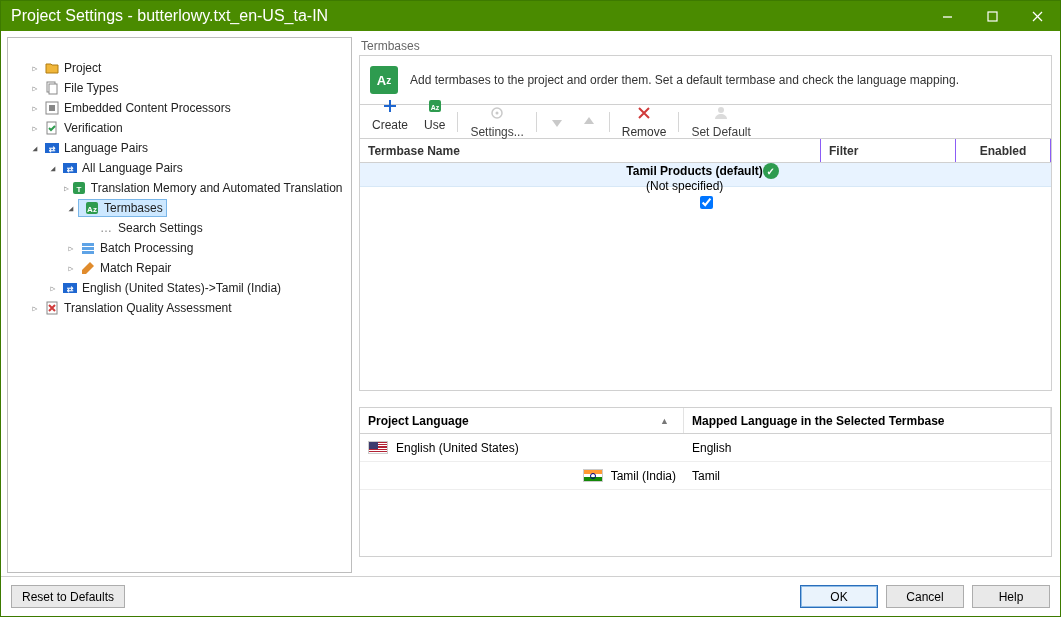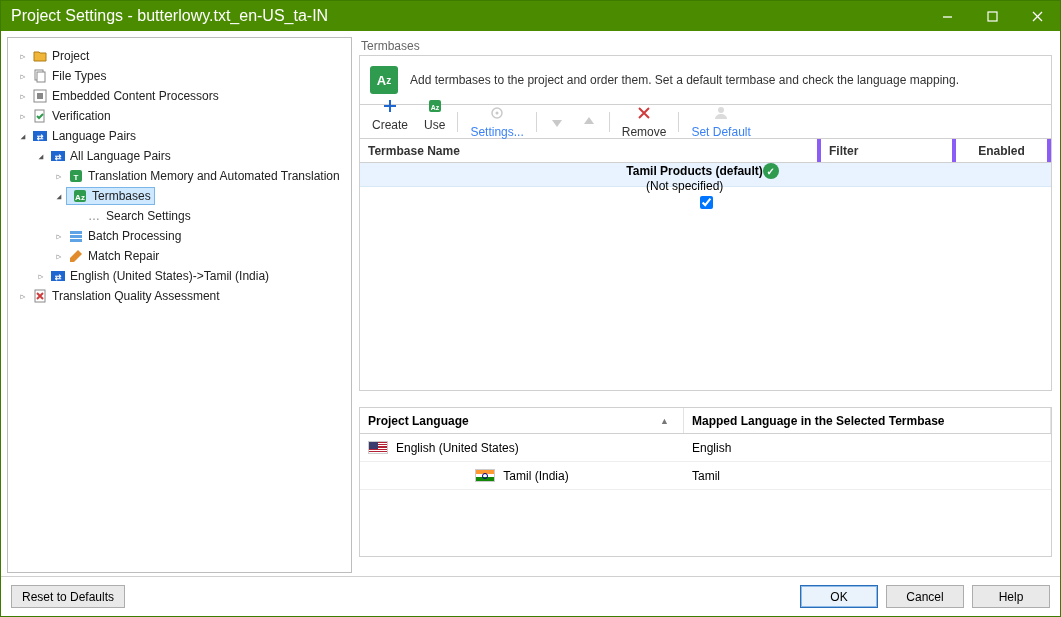--- a/index.html
+++ b/index.html
@@ -5,21 +5,21 @@
   * { box-sizing: border-box; }
   html, body { margin:0; padding:0; font-family: "Segoe UI", Tahoma, Arial, sans-serif; font-size:12px; }
   .window { width:1061px; height:617px; border:1px solid #3d7a00; background:#fff; display:flex; flex-direction:column; position:relative; }
   .titlebar { height:30px; background:#4a8b00; color:#fff; display:flex; align-items:center; padding-left:10px; font-size:16px; }
   .titlebar .title { flex:1; }
   .tb-btns { display:flex; height:100%; }
   .tb-btn { width:45px; display:flex; align-items:center; justify-content:center; color:#fff; cursor:default; }
   .tb-btn svg { stroke:#fff; fill:none; }
   .body { flex:1; display:flex; background:#fff; overflow:hidden; }
   .sidebar { width:345px; border:1px solid #bdbdbd; margin:6px 3px 3px 6px; padding:4px 0; overflow:auto; }
-  .tree { list-style:none; margin:4px; padding:0; }
+  .tree { list-style:none; margin:16px; padding:0; }
   .tree li { white-space:nowrap; }
   .row { display:flex; align-items:center; height:20px; padding-right:6px; }
   .expander { width:14px; height:14px; margin-left:2px; display:flex; align-items:center; justify-content:center; font-size:9px; color:#666; font-family: Consolas, monospace;}
   .expander.open::before { content:"◢"; font-size:8px; color:#555;}
   .expander.closed::before { content:"▷"; font-size:8px; color:#888;}
   .expander.none { visibility:hidden; }
   .ticon { width:16px; height:16px; margin:0 4px 0 2px; display:inline-flex; align-items:center; justify-content:center; }
   .tlabel { font-size:12px; color:#222; }
   .row.selected { }
   .row.selected .sel-wrap { background:#cde8ff; border:1px solid #7ab6e8; padding:0 3px; height:18px; display:inline-flex; align-items:center; }
@@ -29,27 +29,27 @@
   .indent3 { padding-left:56px; }
 
   .main { flex:1; display:flex; flex-direction:column; padding:4px 8px 4px 4px; overflow:hidden;}
   .section-title { color:#666; font-size:12px; padding:4px 2px 2px 2px; }
   .info-row { display:flex; align-items:center; border:1px solid #d0d0d0; padding:10px; gap:12px; }
   .info-row .big-icon { width:28px; height:28px; background:#2e9b4f; border-radius:3px; display:flex; align-items:center; justify-content:center; color:#fff; font-weight:bold; font-size:13px;}
   .info-text { color:#333; font-size:12px; }
   .toolbar { display:flex; align-items:center; border:1px solid #d0d0d0; border-top:none; height:34px; padding:0 6px; gap:4px;}
   .tbutton { display:flex; align-items:center; gap:4px; padding:3px 6px; border-radius:2px; font-size:12px; color:#333;flex-direction:column;}
   .tbutton .caret { font-size:8px; color:#555; margin-left:2px;}
-  .tbutton.disabled { color:#3b82f6; }
+  .tbutton.disabled { color:#404040; }
   .tbutton.disabled svg { opacity:0.35; }
   .sep { width:1px; height:20px; background:#d6d6d6; margin:0 2px;}
   .grid1 { border:1px solid #d0d0d0; border-top:none; flex:0 0 252px; display:flex; flex-direction:column; overflow:hidden;}
   .grid-header, .grid-row { display:flex; align-items:center; height:24px; }
   .grid-header { background:#fff; border-bottom:1px solid #d0d0d0; font-weight:600; color:#333;}
-  .grid-header .cell { border-right:4px solid #8b5cf6; }
+  .grid-header .cell { border-right:1px solid #8b5cf6; }
   .cell { padding:0 8px; font-size:12px; display:flex; align-items:center; height:100%; }
   .c-name { flex:1; }
   .c-filter { width:135px; }
   .c-enabled { width:95px; justify-content:center; }
   .grid-row.selected { background:#e8f3ff; border-bottom:1px solid #d7e8f7;flex-direction:column; }
   .grid-row .c-name { font-weight:600; }
   .ok-circle { width:16px; height:16px; border-radius:50%; background:#2e9b4f; display:inline-flex; align-items:center; justify-content:center; margin-right:6px;}
   .ok-circle::after { content:"✓"; color:#fff; font-size:10px; font-weight:bold;}
 
   .grid2 { border:1px solid #d0d0d0; margin-top:16px; flex:0 0 150px; display:flex; flex-direction:column; }
@@ -349,21 +349,21 @@
           <div class="cell c-mlang">Mapped Language in the Selected Termbase</div>
         </div>
         <div class="g2r">
           <div class="cell c-plang" style="justify-content:flex-start;">
             <span class="flag us"></span>
             <span>English (United States)</span>
           </div>
           <div class="cell c-mlang">English</div>
         </div>
         <div class="g2r">
-          <div class="cell c-plang" style="justify-content:center;">
+          <div class="cell c-plang" style="justify-content:flex-end;">
             <span class="flag in"></span>
             <span>Tamil (India)</span>
           </div>
           <div class="cell c-mlang">Tamil</div>
         </div>
       </div>
 
     </div>
   </div>
 

